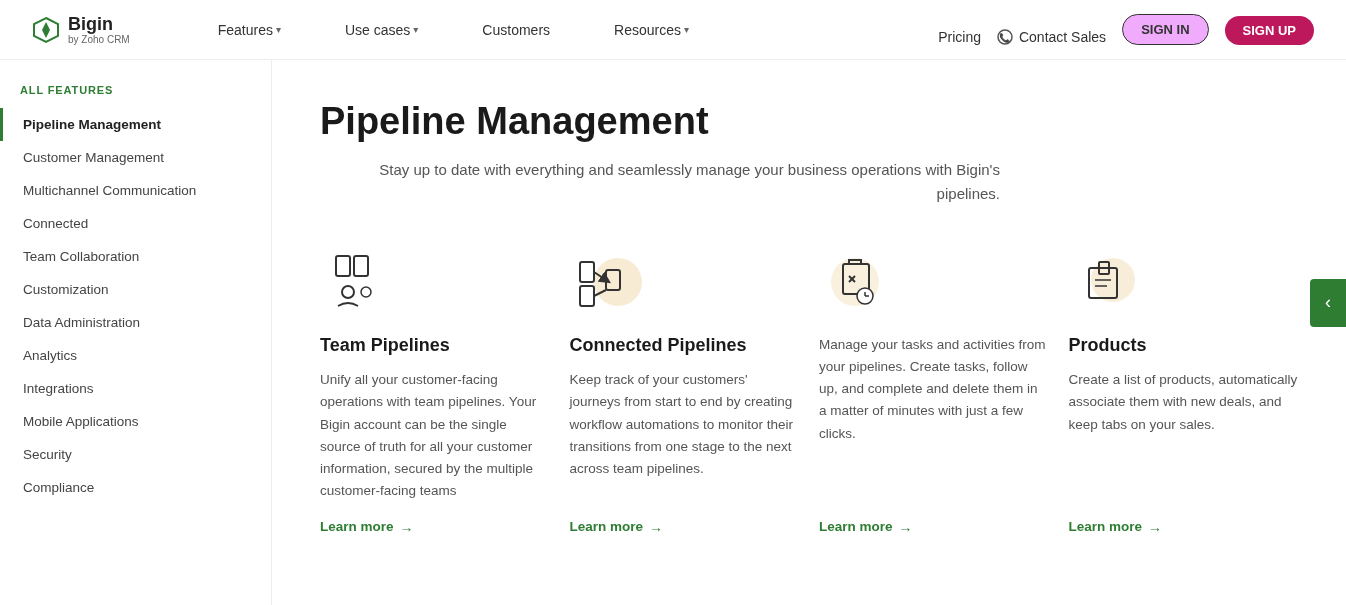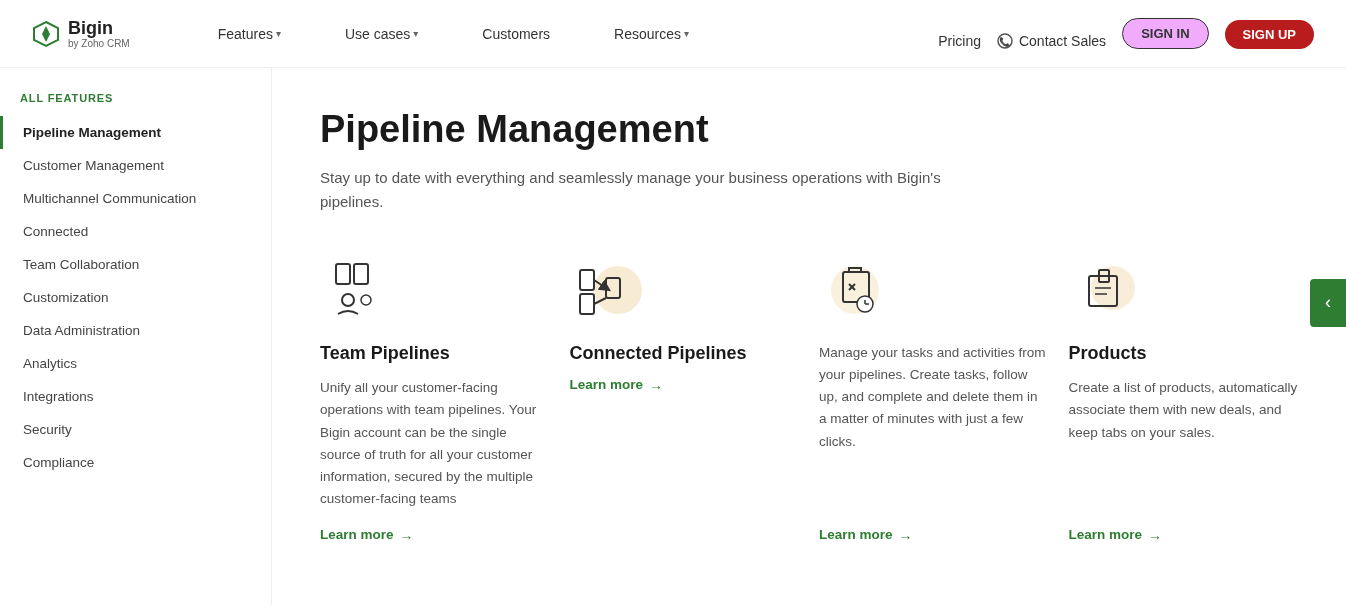--- a/index.html
+++ b/index.html
@@ -1,33 +1,33 @@
 <!DOCTYPE html>
 <html><head>
   <meta charset="utf-8">
   <style>
     * { box-sizing: border-box; margin: 0; padding: 0; }
     body { font-family: -apple-system, BlinkMacSystemFont, 'Segoe UI', Arial, sans-serif; font-size: 14px; color: #333; background: #fff; overflow-x: hidden; }
 
     
     .header {
       display: flex; align-items: center; justify-content: space-between;
-      padding: 0 32px; height: 68px; border-bottom: 1px solid #eee;
+      padding: 0 32px; height: 60px; border-bottom: 1px solid #eee;
       position: sticky; top: 0; background: #fff; z-index: 100;
     }
     .header-left { display: flex; align-items: center; gap: 24px; }
     .header-logo { display: flex; align-items: center; gap: 8px; font-weight: 700; font-size: 18px; color: #222; }
     .logo-icon { width: 28px; height: 28px; }
     .logo-sub { font-size: 10px; font-weight: 400; color: #666; display: block; line-height: 1; }
     .nav-item { display: flex; align-items: center; gap: 3px; font-size: 14px; color: #333; cursor: pointer; font-weight: 500; padding-left: 44px; }
     .nav-chevron { font-size: 10px; color: #666; }
     .header-right { display: flex; align-items: flex-end; gap: 16px; }
     .contact-sales { display: flex; align-items: center; gap: 6px; font-size: 14px; color: #333; cursor: pointer; }
     .btn-signin { padding: 7px 18px; border: 1.5px solid #333; border-radius: 20px; background: #f0abfc; font-size: 13px; font-weight: 600; cursor: pointer; color: #333; }
-    .btn-signup { padding: 7px 18px; border: none; border-radius: 20px; background: #b91c1c; font-size: 13px; font-weight: 600; cursor: pointer; color: #fff; }
+    .btn-signup { padding: 7px 18px; border: none; border-radius: 20px; background: #be185d; font-size: 13px; font-weight: 600; cursor: pointer; color: #fff; }
 
     
     .main-layout { display: flex; min-height: calc(100vh - 52px); }
 
     
     .sidebar {
       width: 272px; min-width: 272px; padding: 24px 0;
       border-right: 1px solid #eee; overflow-y: auto;
     }
     .sidebar-all-features {
@@ -40,21 +40,21 @@
     }
     .sidebar-item.active {
       border-left: 3px solid #2e7d32; font-weight: 700; color: #222;
       background: #fff;
     }
 
     
     .content { flex: 1; padding: 40px 48px 40px 48px; overflow-y: auto; position: relative; }
 
     .page-title { font-size: 38px; font-weight: 800; color: #1a1a1a; margin-bottom: 14px; line-height: 1.15; }
-    .page-subtitle { font-size: 15px; color: #555; line-height: 1.6; max-width: 680px; margin-bottom: 40px; }
+    .page-subtitle { font-size: 15px; color: #555; line-height: 1.6; max-width: 680px; margin-bottom: 40px; text-align: right; }
 
     
     .feature-cards { display: grid; grid-template-columns: repeat(4, 1fr); gap: 20px; }
     .feature-card { display: flex; flex-direction: column; }
     .card-icon { width: 72px; height: 72px; margin-bottom: 16px; display: flex; align-items: center; justify-content: center; }
     .card-title { font-size: 18px; font-weight: 700; color: #1a1a1a; margin-bottom: 12px; line-height: 1.3; }
     .card-desc { font-size: 13.5px; color: #555; line-height: 1.65; flex: 1; margin-bottom: 16px; }
     .card-learn-more { display: flex; align-items: flex-start; gap: 6px; color: #2e7d32; font-size: 13.5px; font-weight: 600; cursor: pointer; text-decoration: none; }
     .arrow-icon { font-size: 14px; }
 
@@ -130,20 +130,21 @@
     <div class="sidebar-all-features">ALL FEATURES</div>
     <a class="sidebar-item active">Pipeline Management</a>
     <a class="sidebar-item">Customer Management</a>
     <a class="sidebar-item">Multichannel Communication</a>
     <a class="sidebar-item">Connected</a>
     <a class="sidebar-item">Team Collaboration</a>
     <a class="sidebar-item">Customization</a>
     <a class="sidebar-item">Data Administration</a>
     <a class="sidebar-item">Analytics</a>
     <a class="sidebar-item">Integrations</a>
+    <a class="sidebar-item">Mobile Applications</a>
     <a class="sidebar-item">Security</a>
     <a class="sidebar-item">Compliance</a>
   </aside>
 
   <main class="content">
     <h1 class="page-title">Pipeline Management</h1>
     <p class="page-subtitle">Stay up to date with everything and seamlessly manage your business operations with Bigin's pipelines.</p>
 
     <div class="feature-cards">
 
@@ -179,20 +180,21 @@
             <path d="M24 26 L36 34" fill="none" stroke="#333" stroke-width="2" marker-end="url(#arr)"></path>
             <path d="M24 50 L36 44" fill="none" stroke="#333" stroke-width="2"></path>
             <defs>
               <marker id="arr" markerWidth="6" markerHeight="6" refX="3" refY="3" orient="auto">
                 <path d="M0,0 L6,3 L0,6 Z" fill="#333"></path>
               </marker>
             </defs>
           </svg>
         </div>
         <h3 class="card-title">Connected Pipelines</h3>
+        <p class="card-desc">Keep track of your customers' journeys from start to end by creating workflow automations to monitor their transitions from one stage to the next across team pipelines.</p>
         <a class="card-learn-more">
           <span>Learn more</span>
           <span class="arrow-icon">→</span>
         </a>
       </div>
 
       <div class="feature-card">
         <div class="card-icon">
           <svg width="72" height="72" viewBox="0 0 72 72">
 

